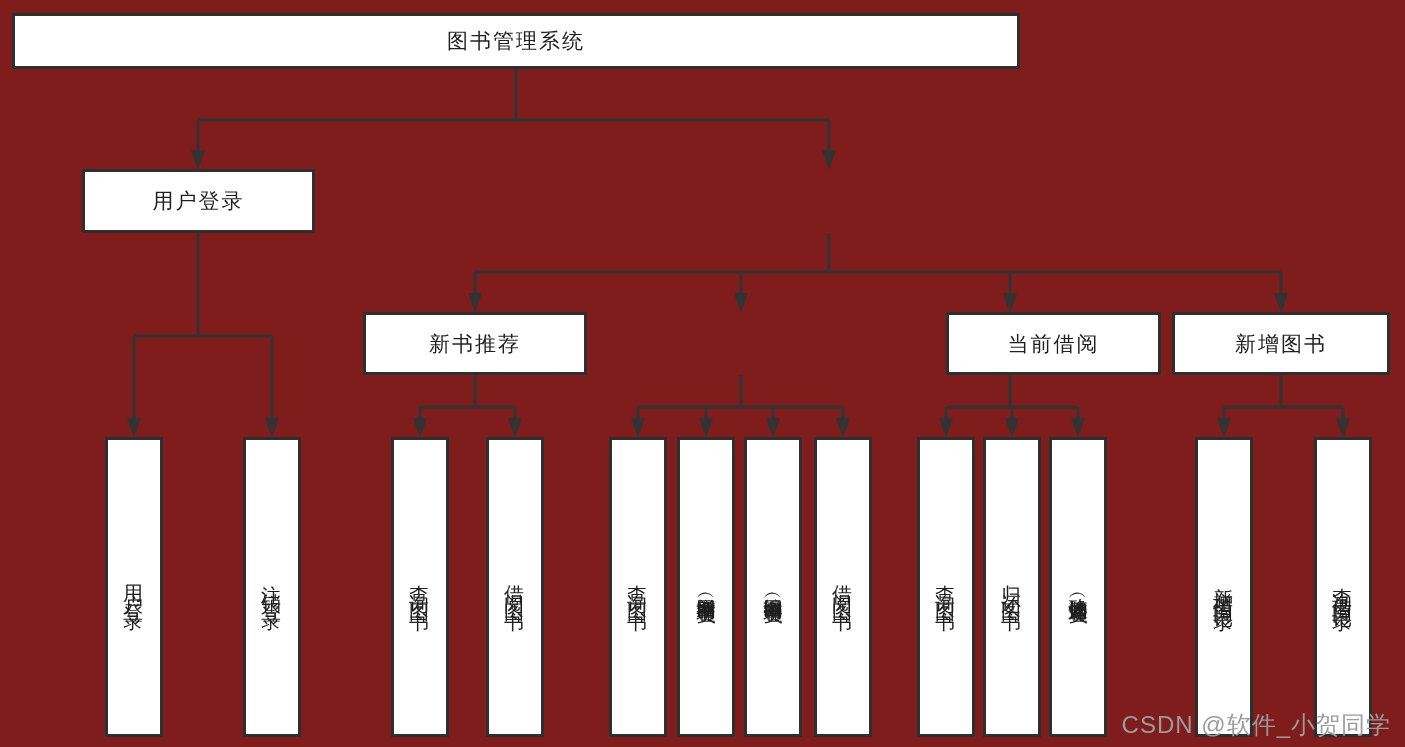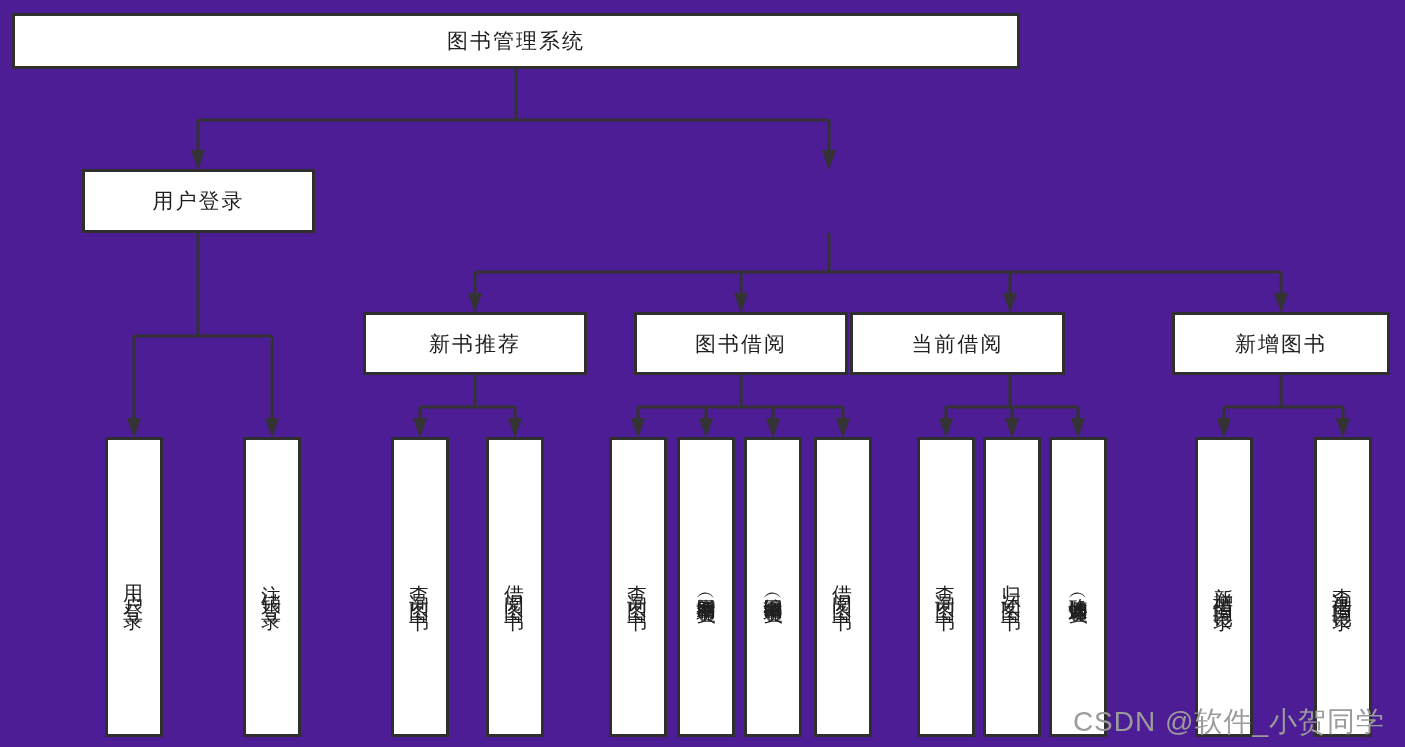--- a/index.html
+++ b/index.html
@@ -1,21 +1,21 @@
 <!DOCTYPE html>
 <html><head>
 <meta charset="utf-8">
 <style>
   * { margin: 0; padding: 0; box-sizing: border-box; }
   html, body { background: #ffffff; }
   #canvas {
     position: relative;
     width: 1405px;
     height: 747px;
-    background: #4c1d95;
+    background: #7f1d1d;
     font-family: "Liberation Sans", "DejaVu Sans", sans-serif;
     overflow: hidden;
   }
   #wires {
     position: absolute;
     left: 0; top: 0;
     width: 1405px; height: 747px;
   }
   #wires path {
     stroke: #333333;
@@ -55,23 +55,23 @@
     writing-mode: vertical-rl;
     text-orientation: mixed;
     font-size: 20px;
     letter-spacing: 9px;
     white-space: nowrap;
   }
   .leaf.mid span { letter-spacing: 5px; }
   .leaf.long span { letter-spacing: 1px; font-size: 19px; }
   .watermark {
     position: absolute;
-    right: 20px;
+    right: 14px;
     bottom: 6px;
-    font-size: 28px;
+    font-size: 24px;
     color: #9b9b9b;
     letter-spacing: 1px;
     pointer-events: none;
   }
 </style>
 </head>
 <body>
 
 <div id="canvas">
 
@@ -115,24 +115,21 @@
     <span>图书管理系统</span>
   </div>
 
   <div class="node h" style="left:82px; top:169px; width:233px; height:64px;">
     <span>用户登录</span>
   </div>
 
   <div class="node h" style="left:363px; top:312px; width:224px; height:63px;">
     <span>新书推荐</span>
   </div>
-  <div class="node h" style="left:634px; top:312px; width:214px; height:63px;">
-    <span>图书借阅</span>
-  </div>
-  <div class="node h" style="left:850px; top:312px; width:215px; height:63px;">
+  <div class="node h" style="left:946px; top:312px; width:215px; height:63px;">
     <span>当前借阅</span>
   </div>
   <div class="node h" style="left:1172px; top:312px; width:218px; height:63px;">
     <span>新增图书</span>
   </div>
 
   <div class="leaf" style="left:105px; top:437px;">
     <span>用户登录</span>
   </div>
   <div class="leaf" style="left:243px; top:437px;">

